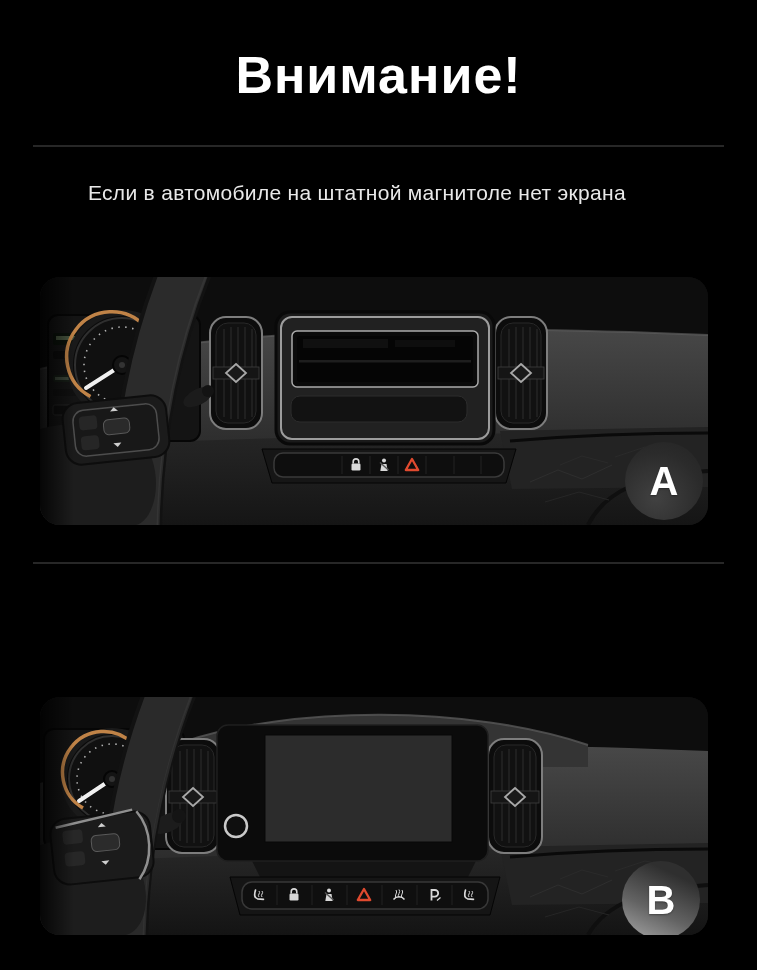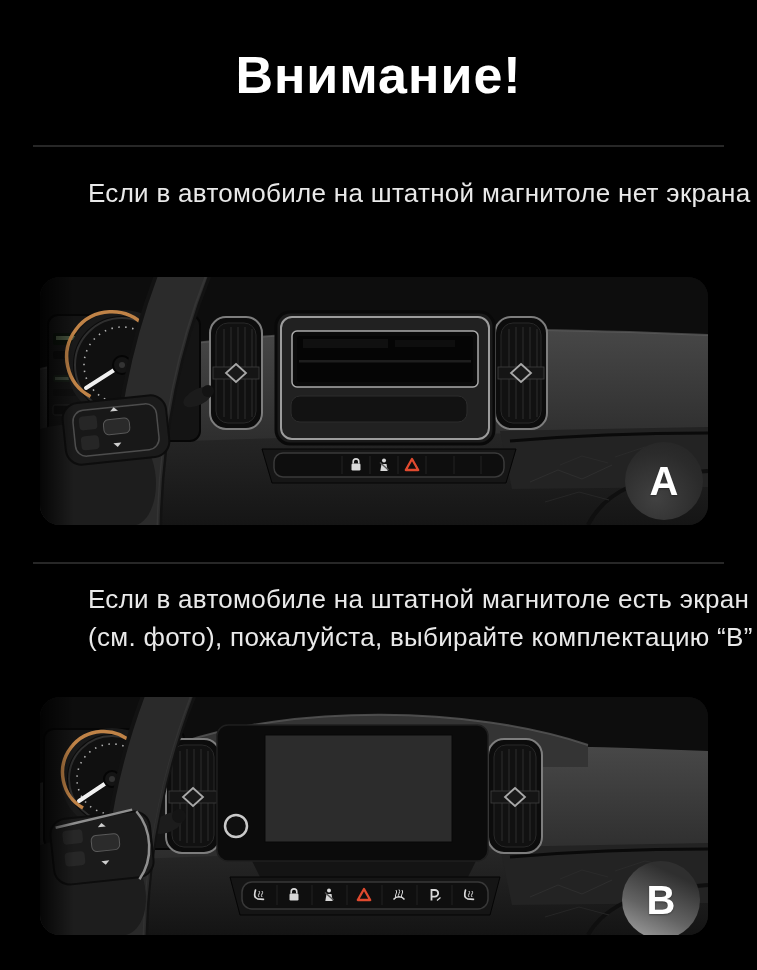--- a/index.html
+++ b/index.html
@@ -17,21 +17,21 @@
     color:#ffffff;letter-spacing:1px;
   }
   .divider{
     position:absolute;left:33px;width:691px;height:2px;
     background:#272727;border:0;
   }
   .divider.d1{top:145px;}
   .divider.d2{top:562px;}
   .instruction{
     position:absolute;left:88px;margin:0;
-    color:#e9e9e9;font-size:26px;line-height:38px;
+    color:#e9e9e9;font-size:21px;line-height:38px;
     letter-spacing:0.3px;font-weight:400;
   }
   .instruction.p1{top:174px;}
   .instruction.p2{top:580px;}
   .instruction .line{display:block;}
   .photo{
     position:absolute;left:40px;width:668px;
     border-radius:20px;overflow:hidden;background:#101010;
   }
   .photo.a{top:277px;height:248px;}
@@ -186,24 +186,20 @@
         </g>
       </g>
 
       <rect x="0" y="0" width="34" height="248" fill="url(#edgeA)"></rect>
     </svg>
     <div class="badge ba">A</div>
   </figure>
 
   <div class="divider d2"></div>
 
-  <p class="instruction p2">
-    <span class="line">Если в автомобиле на штатной магнитоле есть экран</span>
-    <span class="line">(см. фото), пожалуйста, выбирайте комплектацию “В”</span>
-  </p>
 
   <figure class="photo b" style="margin:0;">
     <svg width="668" height="238" viewBox="0 0 668 238">
       <defs>
         <linearGradient id="gTopB" x1="0" y1="0" x2="0" y2="1">
           <stop offset="0" stop-color="#484848"></stop>
             <stop offset="1" stop-color="#2b2b2b"></stop>
         </linearGradient>
         <linearGradient id="gFaceB" x1="0" y1="0" x2="0" y2="1">
           <stop offset="0" stop-color="#272727"></stop>

